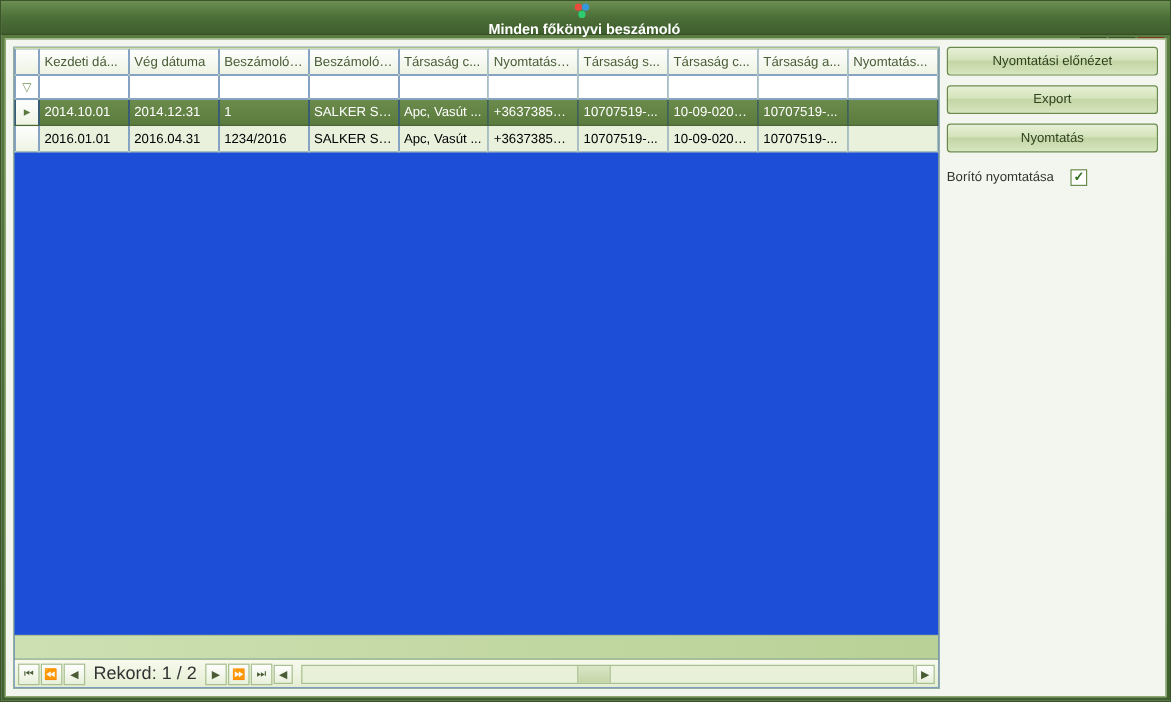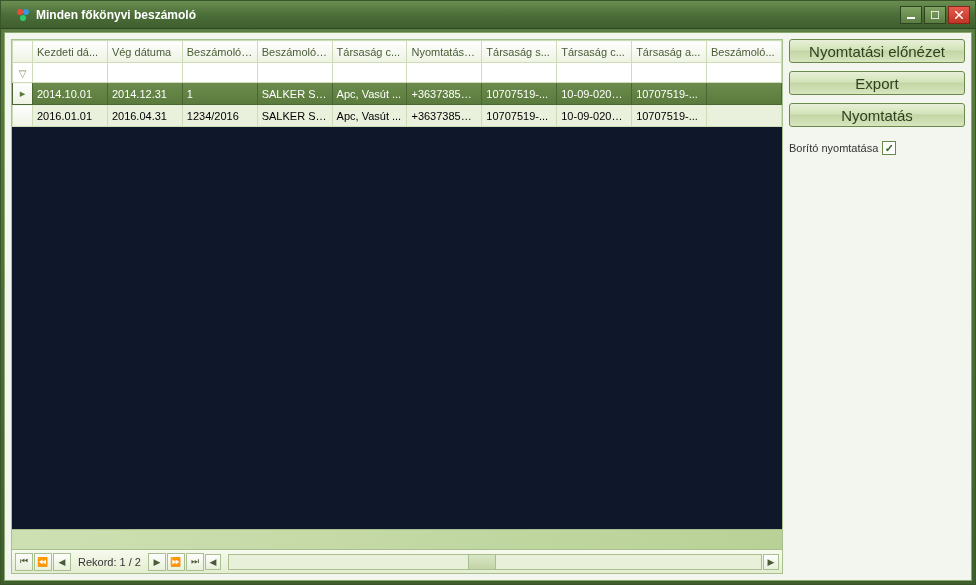--- a/index.html
+++ b/index.html
@@ -1,54 +1,54 @@
 <!DOCTYPE html>
 <html><head>
 <meta charset="utf-8">
 <style>
 * { box-sizing: border-box; margin: 0; padding: 0; }
 body { font-family: Tahoma, Verdana, Arial, sans-serif; font-size: 11px; background: #f0f0f0; overflow: hidden; width: 976px; height: 585px; }
 
 .window { width: 976px; height: 585px; background: linear-gradient(to bottom, #5c7e43 0%, #3f5f2e 100%); border: 1px solid #3a5628; display: flex; flex-direction: column; }
 
-.titlebar { height: 28px; background: linear-gradient(to bottom, #6b8f52 0%, #4c6e38 50%, #3f5f2e 100%); display: flex; align-items: center; padding: 0 5px 0 14px; color: #fff; font-weight: bold; font-size: 12px; border-bottom: 1px solid #2f451f; }
+.titlebar { height: 28px; background: linear-gradient(to bottom, #6b8f52 0%, #4c6e38 50%, #3f5f2e 100%); display: flex; align-items: center; padding: 0 5px 0 3px; color: #fff; font-weight: bold; font-size: 12px; border-bottom: 1px solid #2f451f; flex-direction: column; }
 .window-icon { width: 16px; height: 16px; margin-right: 5px; display: flex; align-items: center; }
 .titlebar-buttons { margin-left: auto; display: flex; gap: 2px; }
 .tb-btn { width: 22px; height: 18px; border: 1px solid #2f451f; background: linear-gradient(to bottom, #7fa362, #5b7d44); display: flex; align-items: center; justify-content: center; cursor: pointer; color:#fff; font-size:10px; font-weight:bold; }
 .tb-btn.close { background: linear-gradient(to bottom, #e55b4d, #c03526); border-color: #8a2318; }
 
 .client { flex: 1; background: #f3f6ee; margin: 3px; border: 1px solid #8ba96f; display: flex; padding: 6px; gap: 6px; }
 
-.left { flex: 1; display: flex; flex-direction: column; border: 1px solid #a8bf90; background: #0f172a; align-items: center; }
+.left { flex: 1; display: flex; flex-direction: column; border: 1px solid #a8bf90; background: #1d4ed8; align-items: center; }
 .grid-wrap { flex: 1; display: flex; flex-direction: column; overflow: hidden; }
 .grid { flex: 1; overflow: auto; }
 
 table { border-collapse: collapse; width: 100%; table-layout: fixed; }
 th, td { border: 1px solid #cddbb6; height: 22px; padding: 0 4px; text-align: left; font-size: 11px; white-space: nowrap; overflow: hidden; text-overflow: ellipsis; }
 th { background: linear-gradient(to bottom, #fefefe, #edf3e2); color: #4a5c36; font-weight: normal; }
 .filter-row td { background: #fff; height: 20px; }
 .indicator-col { width: 20px; text-align: center; background: linear-gradient(to bottom, #fefefe, #edf3e2); }
 tr.selected { background: linear-gradient(to bottom, #6c8c4d, #5a7a3d); color: #fff; }
 tr.selected td { border-color: #4a6632; }
 tr.alt { background: #f6f9ef; }
 tr.alt.hov { background: #e9f0dc; padding-left: 32px; }
 .row-indicator { background: linear-gradient(to bottom, #fefefe, #edf3e2); color: #5a7a3d; text-align:center; }
 
 .summary-bar { height: 20px; background: linear-gradient(to right, #cde0b2, #b9d196); border-top: 1px solid #a8bf90; }
 
 .nav-bar { height: 24px; background: linear-gradient(to bottom, #f7faee, #e4edd1); border-top: 1px solid #a8bf90; display: flex; align-items: center; padding: 0 3px; gap: 1px; }
 .nav-btn { width: 18px; height: 18px; border: 1px solid #a8bf90; background: linear-gradient(to bottom, #fefefe, #e8f0da); color: #4a5c36; display: flex; align-items: center; justify-content: center; font-size: 9px; cursor: pointer; }
-.nav-record { padding: 0 6px; font-size: 11px; color: #333; }
+.nav-record { padding: 0 6px; font-size: 15px; color: #333; }
 .nav-scroll { flex: 1; height: 16px; margin-left: 6px; background: #e8f0da; border: 1px solid #a8bf90; position: relative; }
 .nav-scroll-thumb { position: absolute; left: 45%; top: 0; width: 28px; height: 100%; background: linear-gradient(to bottom,#d9e6c5,#c3d5a7); border-left:1px solid #a8bf90; border-right:1px solid #a8bf90; }
 .nav-scroll-btn { width: 16px; height: 16px; border: 1px solid #a8bf90; background: linear-gradient(to bottom,#fefefe,#e8f0da); display:flex; align-items:center; justify-content:center; font-size:9px; color:#4a5c36; cursor:pointer; }
 
 .right { width: 176px; display: flex; flex-direction: column; gap: 8px; }
-.btn { height: 24px; border: 1px solid #6a8a4c; background: linear-gradient(to bottom, #e7f0d7 0%, #d3e3b9 45%, #c3d5a5 50%, #d7e6be 100%); color: #2e4220; font-size: 15px; cursor: pointer; border-radius: 3px; display:flex; align-items:center; justify-content:center; }
-.checkbox-row { display: flex; align-items: center; gap: 4px; font-size: 11px; color: #333; margin-top: 6px; }
+.btn { height: 24px; border: 1px solid #6a8a4c; background: linear-gradient(to bottom, #e7f0d7 0%, #d3e3b9 45%, #c3d5a5 50%, #d7e6be 100%); color: #2e4220; font-size: 11px; cursor: pointer; border-radius: 3px; display:flex; align-items:center; justify-content:center; }
+.checkbox-row { display: flex; align-items: center; gap: 14px; font-size: 11px; color: #333; margin-top: 6px; }
 .chk { width: 14px; height: 14px; border: 1px solid #6a8a4c; background: #fff; display:flex; align-items:center; justify-content:center; color:#2e6e1f; font-size:11px; font-weight:bold; line-height:1; cursor:pointer; }
 
 .filter-icon { color:#7a9560; font-size:10px; }
 </style>
 </head>
 <body>
 
 <div class="window">
   <div class="titlebar">
     <span class="window-icon">
@@ -89,21 +89,21 @@
                 <th class="indicator-col"></th>
                 <th>Kezdeti dá...</th>
                 <th>Vég dátuma</th>
                 <th>Beszámoló ...</th>
                 <th>Beszámoló n...</th>
                 <th>Társaság c...</th>
                 <th>Nyomtatás t...</th>
                 <th>Társaság s...</th>
                 <th>Társaság c...</th>
                 <th>Társaság a...</th>
-                <th>Beszámoló...</th>
+                <th>Nyomtatás...</th>
               </tr>
               <tr class="filter-row">
                 <td class="indicator-col"><span class="filter-icon">▽</span></td>
                 <td></td>
                 <td></td>
                 <td></td>
                 <td></td>
                 <td></td>
                 <td></td>
                 <td></td>

